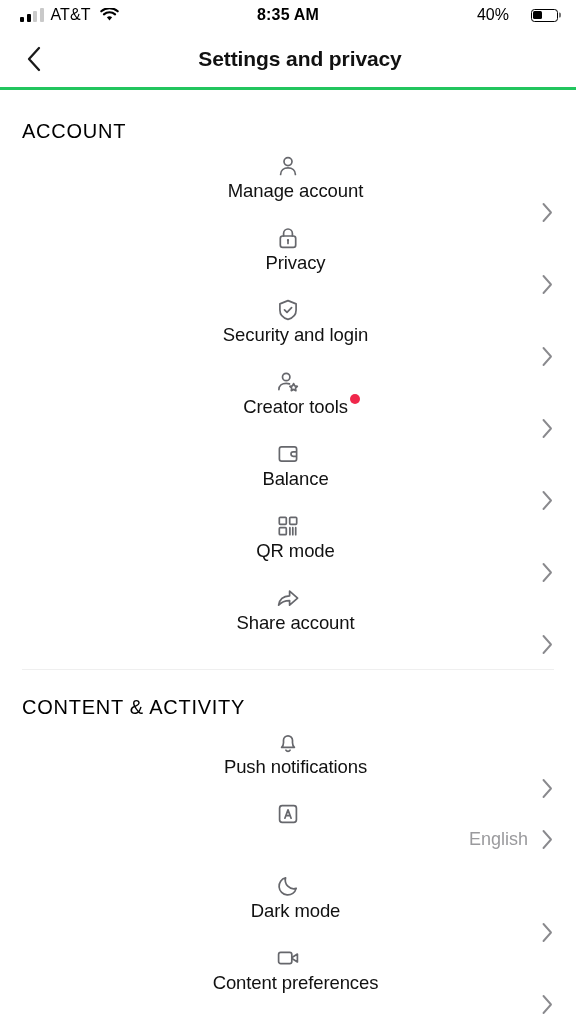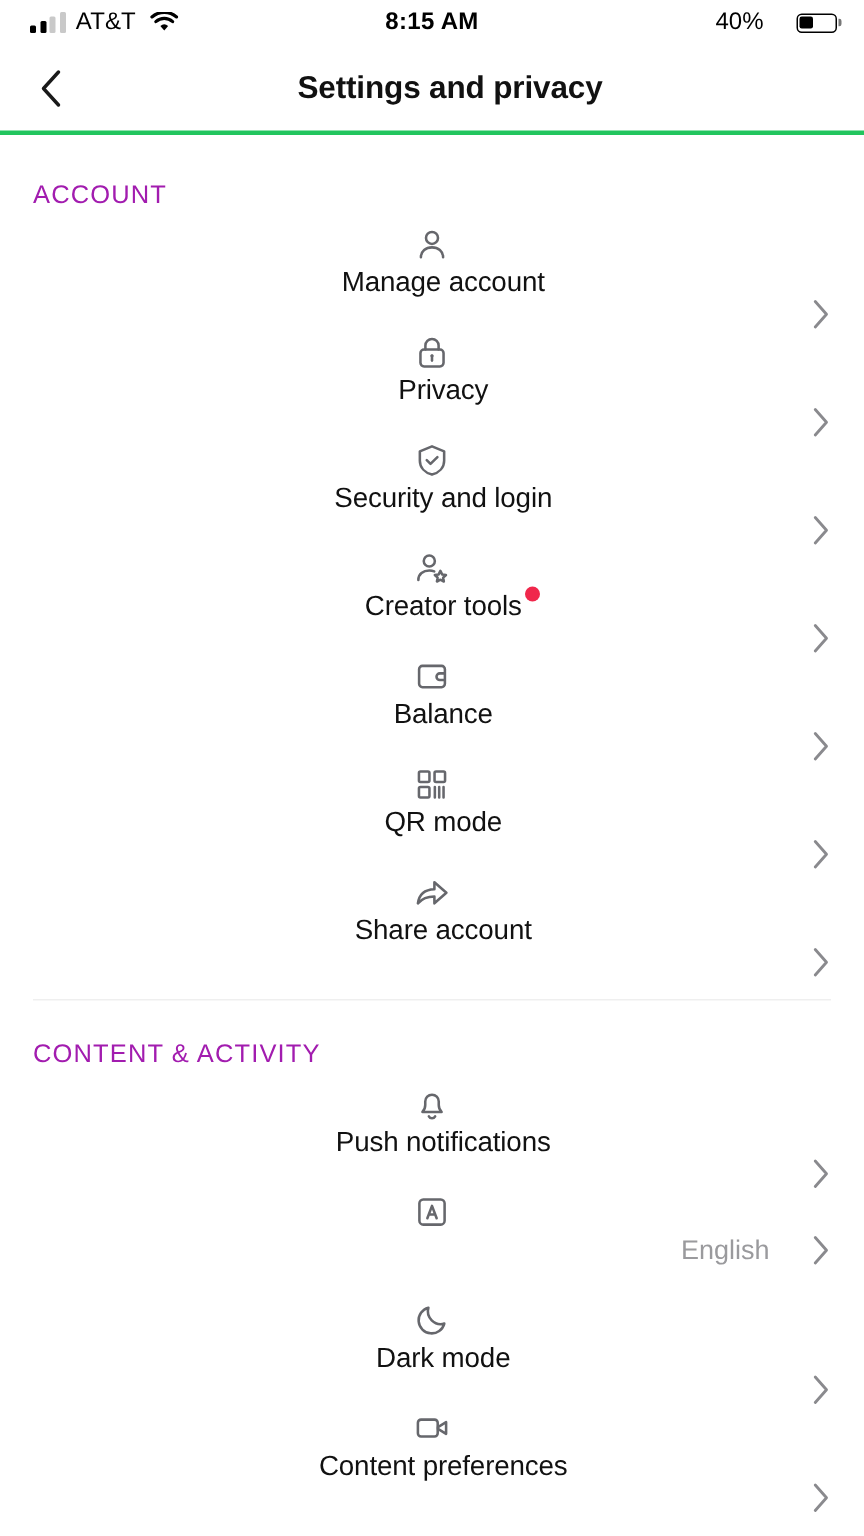--- a/index.html
+++ b/index.html
@@ -58,41 +58,41 @@
     cursor: pointer;
   }
   .page-title {
     width: 100%; text-align: center;
     font-size: 21px; font-weight: 700; color: #111; letter-spacing: -.1px;
   }
 
   
   .content { padding-top: 4px; }
   .section-title {
-    font-size: 17px; font-weight: 500; color: #a21caf;
+    font-size: 20px; font-weight: 500; color: #000000;
     letter-spacing: .75px; padding: 26px 0 8px 22px;
   }
   .row {
     height: 72px; display: flex; align-items: center;
     padding: 0 22px 0 22px; cursor: pointer; position: relative; flex-direction: column;
   }
   .row-icon {
     width: 30px; min-width:30px; height: 30px;
     display: flex; align-items: center; justify-content: center;
     color: #66676c;
   }
   .row-label {
     margin-left: 15px; font-size: 18.5px; color: #111; font-weight: 400;
     letter-spacing: -.1px; position: relative; white-space: nowrap;
   }
   .dot-badge {
     position: absolute; top: -2px; right: -12px;
     width: 10px; height: 10px; border-radius: 50%;
   }
-  .row-right { margin-left: auto; display: flex; align-items: center; gap: 28px; }
+  .row-right { margin-left: auto; display: flex; align-items: center; gap: 13px; }
   .row-value { font-size: 18px; color: #9a9a9d; }
   .chev { display:flex; align-items:center; color:#8a8a8e; }
   .divider {
     height: 1px; background: #efefef; margin: 14px 22px 0 22px;
   }
 </style>
 </head>
 <body>
 
 <div class="screen">
@@ -107,21 +107,21 @@
       </span>
       <span class="carrier">AT&amp;T</span>
       <span class="wifi">
         <svg width="19" height="14" viewBox="0 0 19 14">
           <path d="M9.5 12.4 L12.1 9.3 A4.1 4.1 0 0 0 6.9 9.3 Z" fill="#000"></path>
           <path d="M3.9 6.4 A8.5 8.5 0 0 1 15.1 6.4" stroke="#000" stroke-width="2.1" fill="none" stroke-linecap="round"></path>
           <path d="M1.3 3.3 A12.4 12.4 0 0 1 17.7 3.3" stroke="#000" stroke-width="2.1" fill="none" stroke-linecap="round"></path>
         </svg>
       </span>
     </div>
-    <div class="sb-time">8:15 AM</div>
+    <div class="sb-time">8:35 AM</div>
     <div class="sb-right">
       <span class="batt-pct">40%</span>
       <span class="batt">
         <span class="batt-fill" style="width: 40%;"></span>
       </span>
     </div>
   </div>
 
   <div class="header">
     <div class="back-btn">

